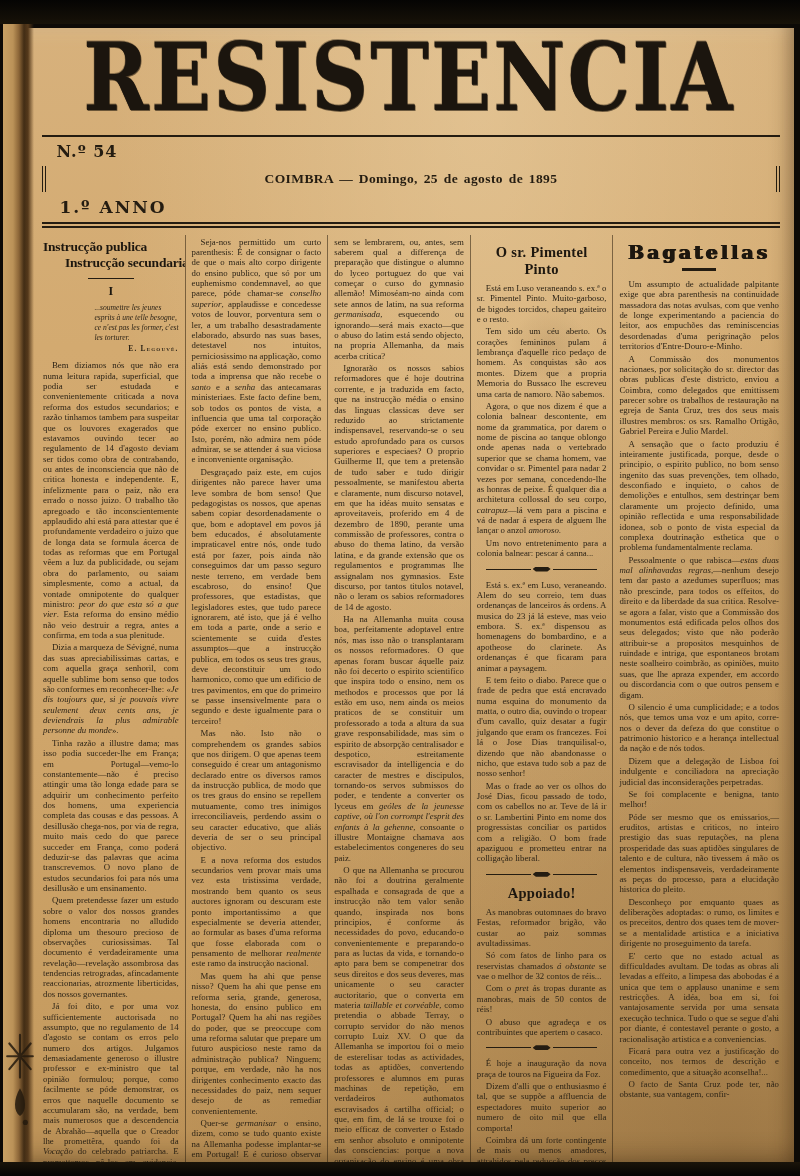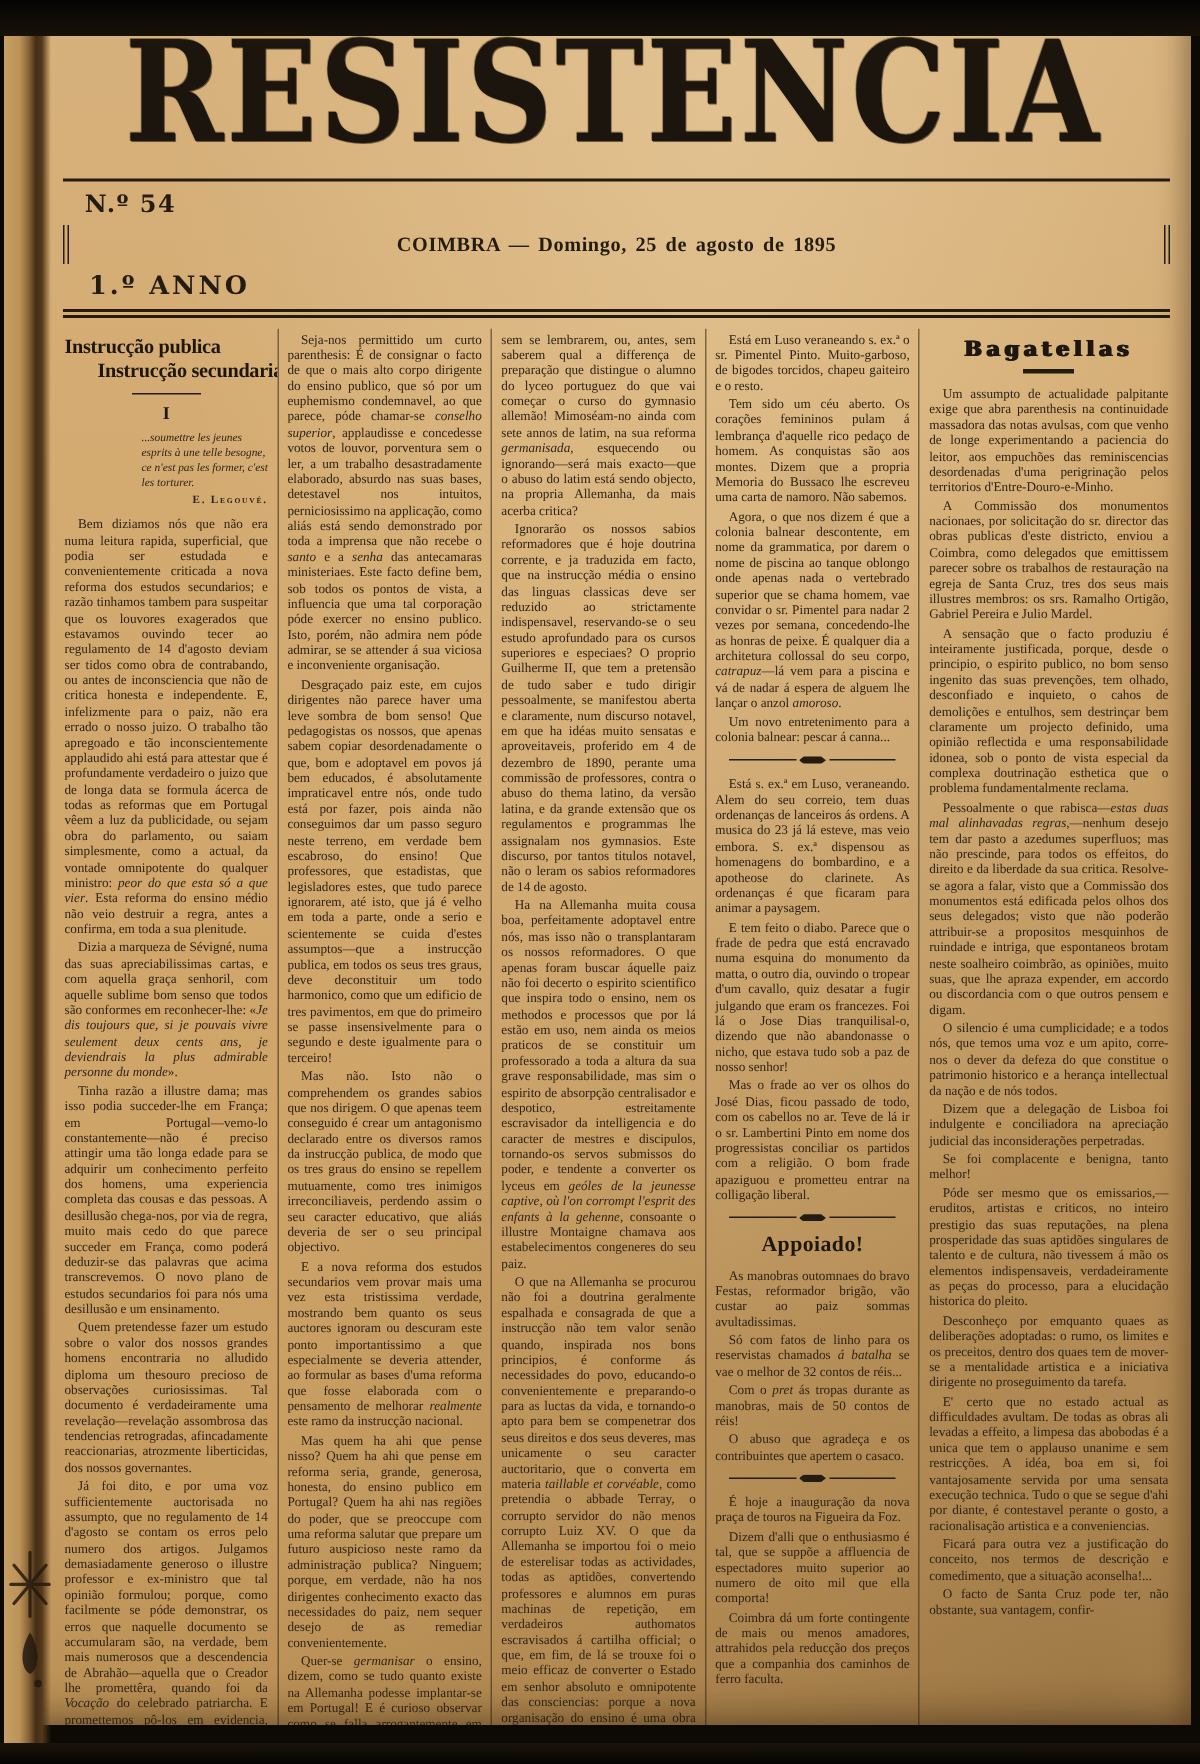--- a/index.html
+++ b/index.html
@@ -6,21 +6,21 @@
   html,body{margin:0;padding:0;}
   body{
     width:800px;height:1176px;overflow:hidden;position:relative;
     background:#0d0a06;
     font-family:"Liberation Serif","DejaVu Serif",serif;
   }
   .scan-bar{position:absolute;left:0;right:0;background:linear-gradient(180deg,#050403,#171208);z-index:5;}
   .scan-bar.top{top:0;height:24px;}
   .scan-bar.bottom{bottom:0;height:14px;background:linear-gradient(0deg,#050403,#1a140a);}
   .paper{
-    position:absolute;left:6px;top:12px;width:788px;height:1138px;overflow:hidden;
+    position:absolute;left:6px;top:28px;width:788px;height:1138px;overflow:hidden;
     background:
       radial-gradient(ellipse at 60% 6%, rgba(255,240,205,.28), rgba(255,240,205,0) 55%),
       radial-gradient(ellipse at 92% 98%, rgba(70,45,18,.25), rgba(70,45,18,0) 55%),
       radial-gradient(circle at 69% 28%, rgba(96,62,25,.18), rgba(96,62,25,0) 4%),
       radial-gradient(circle at 46% 39%, rgba(96,62,25,.12), rgba(96,62,25,0) 3%),
       linear-gradient(180deg,#d7b17c 0%,#d3aa70 28%,#cfa56a 62%,#c69c60 88%,#b98f55 100%);
   }
   .paper::after{
     content:"";position:absolute;inset:0;pointer-events:none;
     box-shadow:
@@ -81,21 +81,21 @@
   .roman{text-align:center;font-weight:bold;font-size:12px;margin:2px 0 5px;color:#1d170f;}
 
   .epigraph{display:flex;flex-direction:column;align-items:flex-end;margin:2px 0 7px;}
   .epigraph .quote{font-style:italic;font-size:7.6px;line-height:1.3;text-align:left;white-space:nowrap;}
   .epigraph .sig{font-style:normal;font-variant:small-caps;font-weight:bold;font-size:7.4px;
     letter-spacing:1.2px;margin-top:2px;}
 
   .item-head{margin:7px 0 5px;font-size:14.5px;font-weight:bold;text-align:center;
     letter-spacing:.3px;color:#1d170f;}
   .display-head{margin:4px 0 8px;text-align:center;color:#1d170f;}
-  .display-title{font-family:"DejaVu Serif",serif;font-weight:bold;font-size:14px;letter-spacing:3px;
+  .display-title{font-family:"DejaVu Serif",serif;font-weight:bold;font-size:19px;letter-spacing:3px;
     text-shadow:.7px 0 0 currentColor,-.7px 0 0 currentColor;}
   .display-rule{width:34px;height:3px;background:#241c11;margin:5px auto 0;}
 
   .divider{display:flex;align-items:center;width:86%;margin:8px auto;}
   .divider::before,.divider::after{content:"";flex:1;border-top:1px solid #241c11;}
   .diamond{width:18px;height:5px;background:#241c11;margin:0 2px;
     clip-path:polygon(0 50%,18% 0,82% 0,100% 50%,82% 100%,18% 100%);}
 </style>
 </head>
 <body>
@@ -138,36 +138,37 @@
         <p class="para">Mas quem ha ahi que pense nisso? Quem ha ahi que pense em reforma seria, grande, generosa, honesta, do ensino publico em Portugal? Quem ha ahi nas regiões do poder, que se preoccupe com uma reforma salutar que prepare um futuro auspicioso neste ramo da administração publica? Ninguem; porque, em verdade, não ha nos dirigentes conhecimento exacto das necessidades do paiz, nem sequer desejo de as remediar convenientemente.</p>
         <p class="para">Quer-se <i>germanisar</i> o ensino, dizem, como se tudo quanto existe na Allemanha podesse implantar-se em Portugal! E é curioso observar como se falla arrogantemente em constituir nos lyceus portuguezes um ensino como o dos gymnasios allemães, ignorando, comtudo, como a nova reforma o demonstra exuberantemente, quaes as tendencias que por lá ha muito se manifestam, tendencias que o proprio chefe do estado tem proclamado em termos bem claros e bem expressivos?</p>
       </div>
       <div class="col">
         <p class="para noindent">sem se lembrarem, ou, antes, sem saberem qual a differença de preparação que distingue o alumno do lyceo portuguez do que vai começar o curso do gymnasio allemão! Mimoséam-no ainda com sete annos de latim, na sua reforma <i>germanisada</i>, esquecendo ou ignorando—será mais exacto—que o abuso do latim está sendo objecto, na propria Allemanha, da mais acerba critica?</p>
         <p class="para">Ignorarão os nossos sabios reformadores que é hoje doutrina corrente, e ja traduzida em facto, que na instrucção média o ensino das linguas classicas deve ser reduzido ao strictamente indispensavel, reservando-se o seu estudo aprofundado para os cursos superiores e especiaes? O proprio Guilherme II, que tem a pretensão de tudo saber e tudo dirigir pessoalmente, se manifestou aberta e claramente, num discurso notavel, em que ha idéas muito sensatas e aproveitaveis, proferido em 4 de dezembro de 1890, perante uma commissão de professores, contra o abuso do thema latino, da versão latina, e da grande extensão que os regulamentos e programmas lhe assignalam nos gymnasios. Este discurso, por tantos titulos notavel, não o leram os sabios reformadores de 14 de agosto.</p>
         <p class="para">Ha na Allemanha muita cousa boa, perfeitamente adoptavel entre nós, mas isso não o transplantaram os nossos reformadores. O que apenas foram buscar áquelle paiz não foi decerto o espirito scientifico que inspira todo o ensino, nem os methodos e processos que por lá estão em uso, nem ainda os meios praticos de se constituir um professorado a toda a altura da sua grave responsabilidade, mas sim o espirito de absorpção centralisador e despotico, estreitamente escravisador da intelligencia e do caracter de mestres e discipulos, tornando-os servos submissos do poder, e tendente a converter os lyceus em <i>geóles de la jeunesse captive, où l'on corrompt l'esprit des enfants à la gehenne</i>, consoante o illustre Montaigne chamava aos estabelecimentos congeneres do seu paiz.</p>
         <p class="para">O que na Allemanha se procurou não foi a doutrina geralmente espalhada e consagrada de que a instrucção não tem valor senão quando, inspirada nos bons principios, é conforme ás necessidades do povo, educando-o convenientemente e preparando-o para as luctas da vida, e tornando-o apto para bem se compenetrar dos seus direitos e dos seus deveres, mas unicamente o seu caracter auctoritario, que o converta em materia <i>taillable et corvéable</i>, como pretendia o abbade Terray, o corrupto servidor do não menos corrupto Luiz XV. O que da Allemanha se importou foi o meio de esterelisar todas as actividades, todas as aptidões, convertendo professores e alumnos em puras machinas de repetição, em verdadeiros authomatos escravisados á cartilha official; o que, em fim, de lá se trouxe foi o meio efficaz de converter o Estado em senhor absoluto e omnipotente das consciencias: porque a nova organisação do ensino é uma obra de politica facciosa, uma obra de reacção, uma obra de retrocesso, uma obra de absolutismo, que hade ter por esteio a absorpção do ensino particular pelos jesuitas, como os factos demonstrarão eloquentemente. Os altos poderes do Estado pensam absolutamente como o cardeal Polo, quando, a proposito da reforma lutherana dizia ao papa Leão X que . Vê-lo-hemos.</p>
       </div>
       <div class="col">
+        <h3 class="item-head">O sr. Pimentel Pinto</h3>
         <p class="para">Está em Luso veraneando s. ex.ª o sr. Pimentel Pinto. Muito-garboso, de bigodes torcidos, chapeu gaiteiro e o resto.</p>
         <p class="para">Tem sido um céu aberto. Os corações femininos pulam á lembrança d'aquelle rico pedaço de homem. As conquistas são aos montes. Dizem que a propria Memoria do Bussaco lhe escreveu uma carta de namoro. Não sabemos.</p>
         <p class="para">Agora, o que nos dizem é que a colonia balnear descontente, em nome da grammatica, por darem o nome de piscina ao tanque oblongo onde apenas nada o vertebrado superior que se chama homem, vae convidar o sr. Pimentel para nadar 2 vezes por semana, concedendo-lhe as honras de peixe. É qualquer dia a architetura collossal do seu corpo, <i>catrapuz</i>—lá vem para a piscina e vá de nadar á espera de alguem lhe lançar o anzol <i>amoroso</i>.</p>
         <p class="para">Um novo entretenimento para a colonia balnear: pescar á canna...</p>
         <div class="divider">
           <span class="diamond"></span>
         </div>
         <p class="para">Está s. ex.ª em Luso, veraneando. Alem do seu correio, tem duas ordenanças de lanceiros ás ordens. A musica do 23 já lá esteve, mas veio embora. S. ex.ª dispensou as homenagens do bombardino, e a apotheose do clarinete. As ordenanças é que ficaram para animar a paysagem.</p>
         <p class="para">E tem feito o diabo. Parece que o frade de pedra que está encravado numa esquina do monumento da matta, o outro dia, ouvindo o tropear d'um cavallo, quiz desatar a fugir julgando que eram os francezes. Foi lá o Jose Dias tranquilisal-o, dizendo que não abandonasse o nicho, que estava tudo sob a paz de nosso senhor!</p>
         <p class="para">Mas o frade ao ver os olhos do José Dias, ficou passado de todo, com os cabellos no ar. Teve de lá ir o sr. Lambertini Pinto em nome dos progressistas conciliar os partidos com a religião. O bom frade apaziguou e prometteu entrar na colligação liberal.</p>
         <div class="divider">
           <span class="diamond"></span>
         </div>
         <h3 class="item-head">Appoiado!</h3>
         <p class="para">As manobras outomnaes do bravo Festas, reformador brigão, vão custar ao paiz sommas avultadissimas.</p>
-        <p class="para">Só com fatos de linho para os reservistas chamados <i>á batalha</i> se vae o melhor de 32 contos de réis...</p>
+        <p class="para">Só com fatos de linho para os reservistas chamados <i>á obstante</i> se vae o melhor de 32 contos de réis...</p>
         <p class="para">Com o <i>pret</i> ás tropas durante as manobras, mais de 50 contos de réis!</p>
         <p class="para">O abuso que agradeça e os contribuintes que apertem o casaco.</p>
         <div class="divider">
           <span class="diamond"></span>
         </div>
         <p class="para">É hoje a inauguração da nova praça de touros na Figueira da Foz.</p>
         <p class="para">Dizem d'alli que o enthusiasmo é tal, que se suppõe a affluencia de espectadores muito superior ao numero de oito mil que ella comporta!</p>
         <p class="para">Coimbra dá um forte contingente de mais ou menos amadores, attrahidos pela reducção dos preços que a companhia dos caminhos de ferro faculta.</p>
       </div>
       <div class="col">

